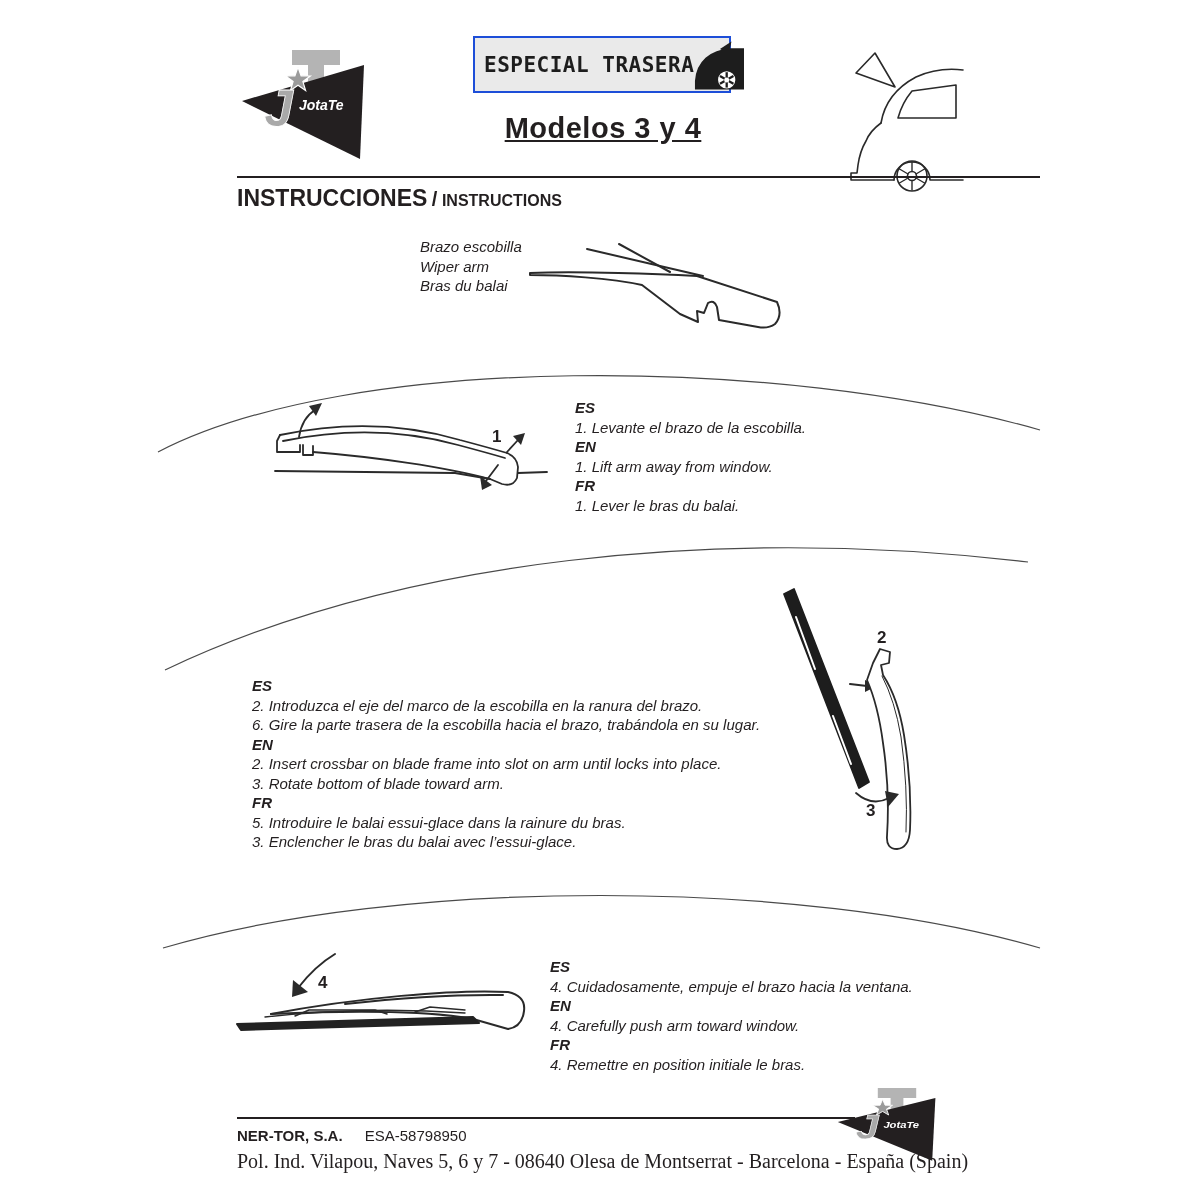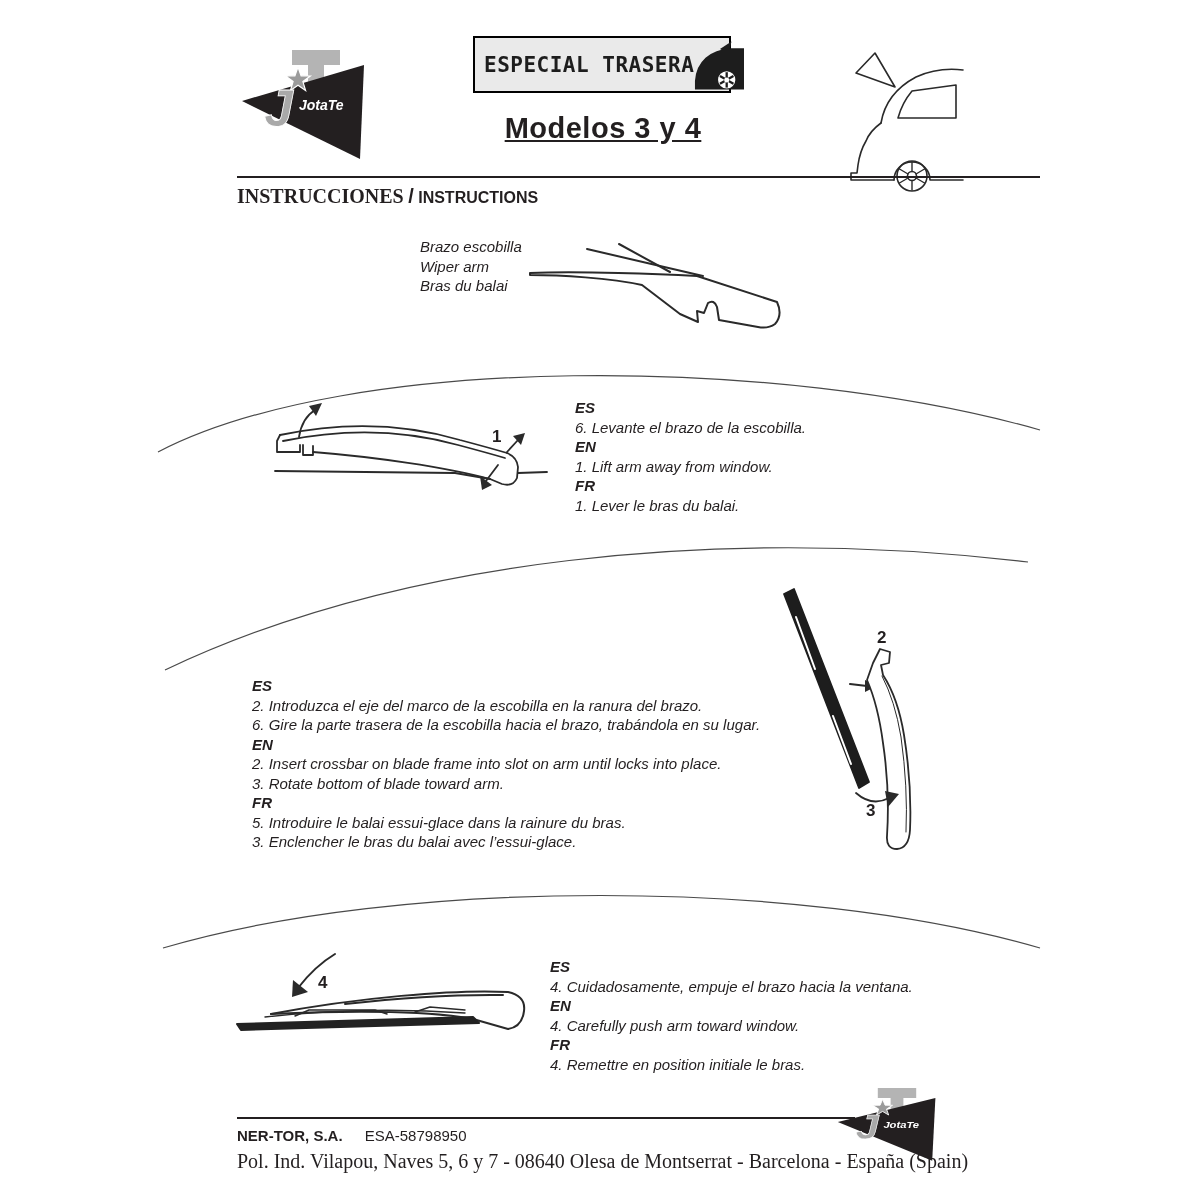--- a/index.html
+++ b/index.html
@@ -5,35 +5,35 @@
   html,body{margin:0;padding:0;background:#fff;}
   #canvas{
     position:relative;width:1200px;height:1200px;background:#fff;overflow:hidden;
     font-family:"Liberation Sans", sans-serif;color:#231f20;
   }
   .abs{position:absolute;}
   svg{display:block;overflow:visible;}
   
   .badge{
     left:473px;top:36px;width:254px;height:53px;background:#eaeaea;
-    border:2px solid #000000;display:flex;align-items:center;
+    border:2px solid #1d4ed8;display:flex;align-items:center;
   }
   .badge-label{
     font-family:"DejaVu Sans Mono","Liberation Mono",monospace;
     font-weight:bold;font-size:21px;letter-spacing:.5px;padding-left:9px;
     white-space:nowrap;color:#1d1d1d;
   }
   .badge-caricon{margin-left:auto;margin-right:2px;}
   .doc-title{
     left:443px;top:112px;width:320px;text-align:center;
     font-size:29px;font-weight:bold;letter-spacing:.5px;text-decoration:underline;
   }
   .rule{background:#231f20;height:2px;}
   .heading{left:237px;top:185px;white-space:nowrap;}
-  .heading .big{font-size:20px;font-weight:bold;font-family:Liberation Serif, serif;}
+  .heading .big{font-size:23px;font-weight:bold;}
   .heading .mid{font-size:20px;font-weight:bold;}
   .heading .small{font-size:16px;font-weight:bold;}
   
   .bodytxt{font-size:15px;line-height:19.5px;white-space:nowrap;font-style:italic;}
   .bodytxt .lang{font-weight:bold;}
   .fig-num{font-size:17px;font-weight:bold;}
   
   .footer-line1{left:237px;top:1127px;font-size:15px;white-space:nowrap;}
   .footer-line1 .company{font-weight:bold;}
   .footer-line1 .code{margin-left:18px;}
@@ -126,21 +126,21 @@
     <path d="M263,78 L292,77"></path>
     <line x1="252" y1="57" x2="263" y2="45"></line>
     <polygon points="258,41 270,38 266,50" fill="#2a2a2a" stroke="none"></polygon>
     <line x1="243" y1="70" x2="231" y2="86"></line>
     <polygon points="225,81 227,95 237,90" fill="#2a2a2a" stroke="none"></polygon>
   </svg>
   <span class="abs fig-num" style="left:492px;top:427px">1</span>
 
   <div class="abs bodytxt" style="left:575px;top:398px">
     <div class="lang">ES</div>
-    <div>6. Levante el brazo de la escobilla.</div>
+    <div>1. Levante el brazo de la escobilla.</div>
     <div class="lang">EN</div>
     <div>1. Lift arm away from window.</div>
     <div class="lang">FR</div>
     <div>1. Lever le bras du balai.</div>
   </div>
 
   <div class="abs bodytxt" style="left:252px;top:676px">
     <div class="lang">ES</div>
     <div>2. Introduzca el eje del marco de la escobilla en la ranura del brazo.</div>
     <div>6. Gire la parte trasera de la escobilla hacia el brazo, trabándola en su lugar.</div>

